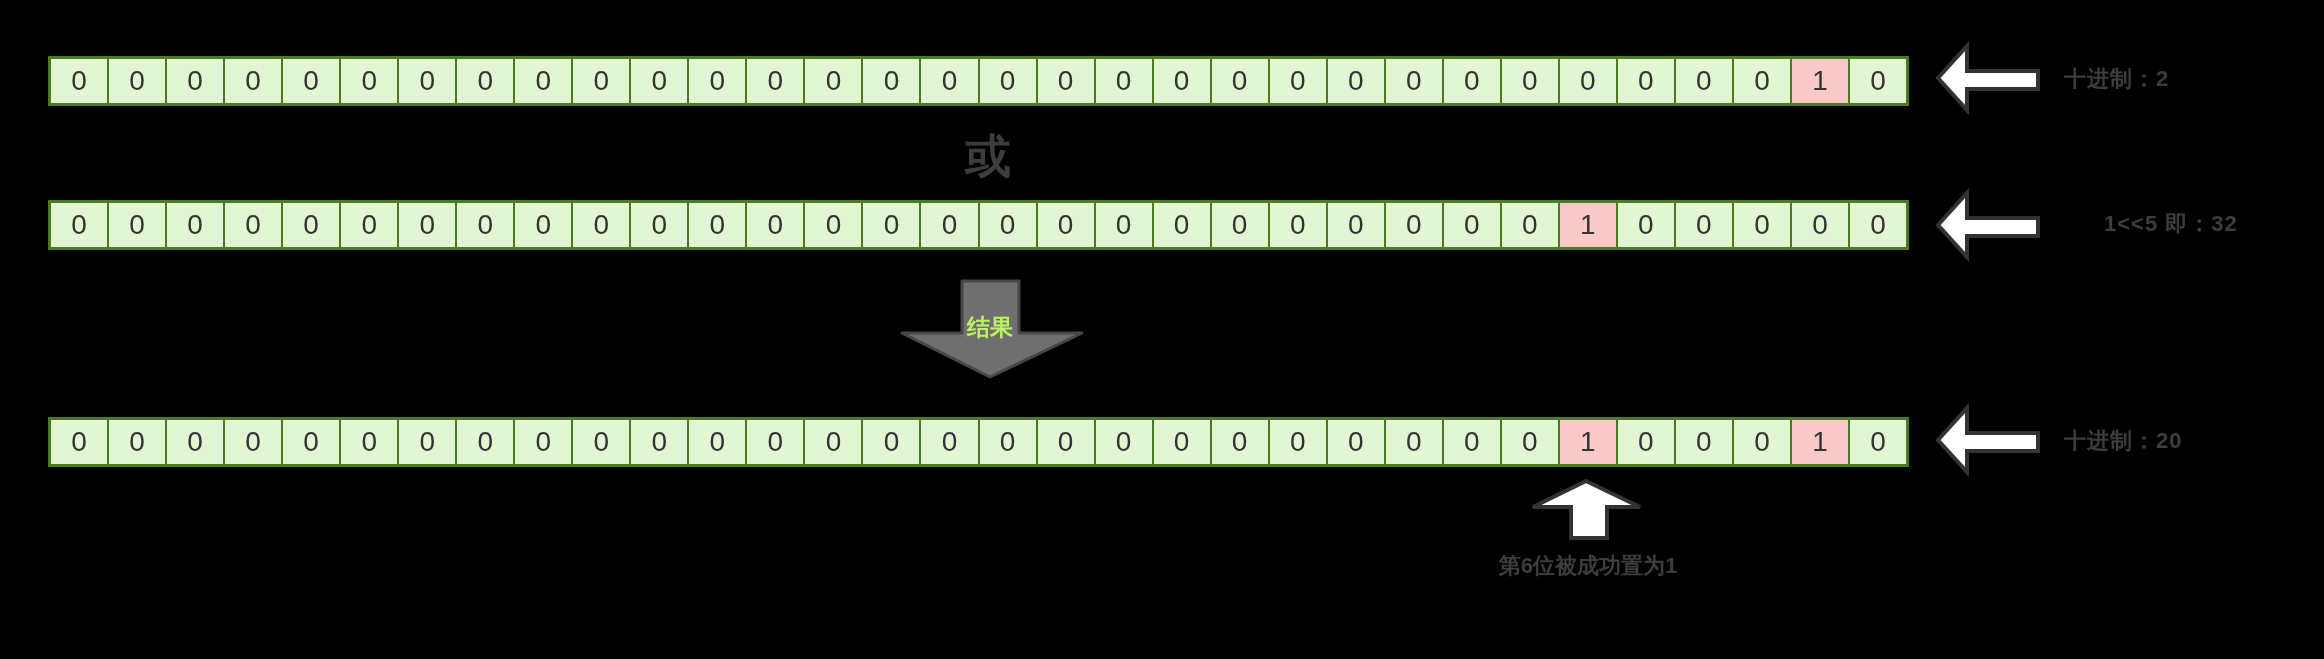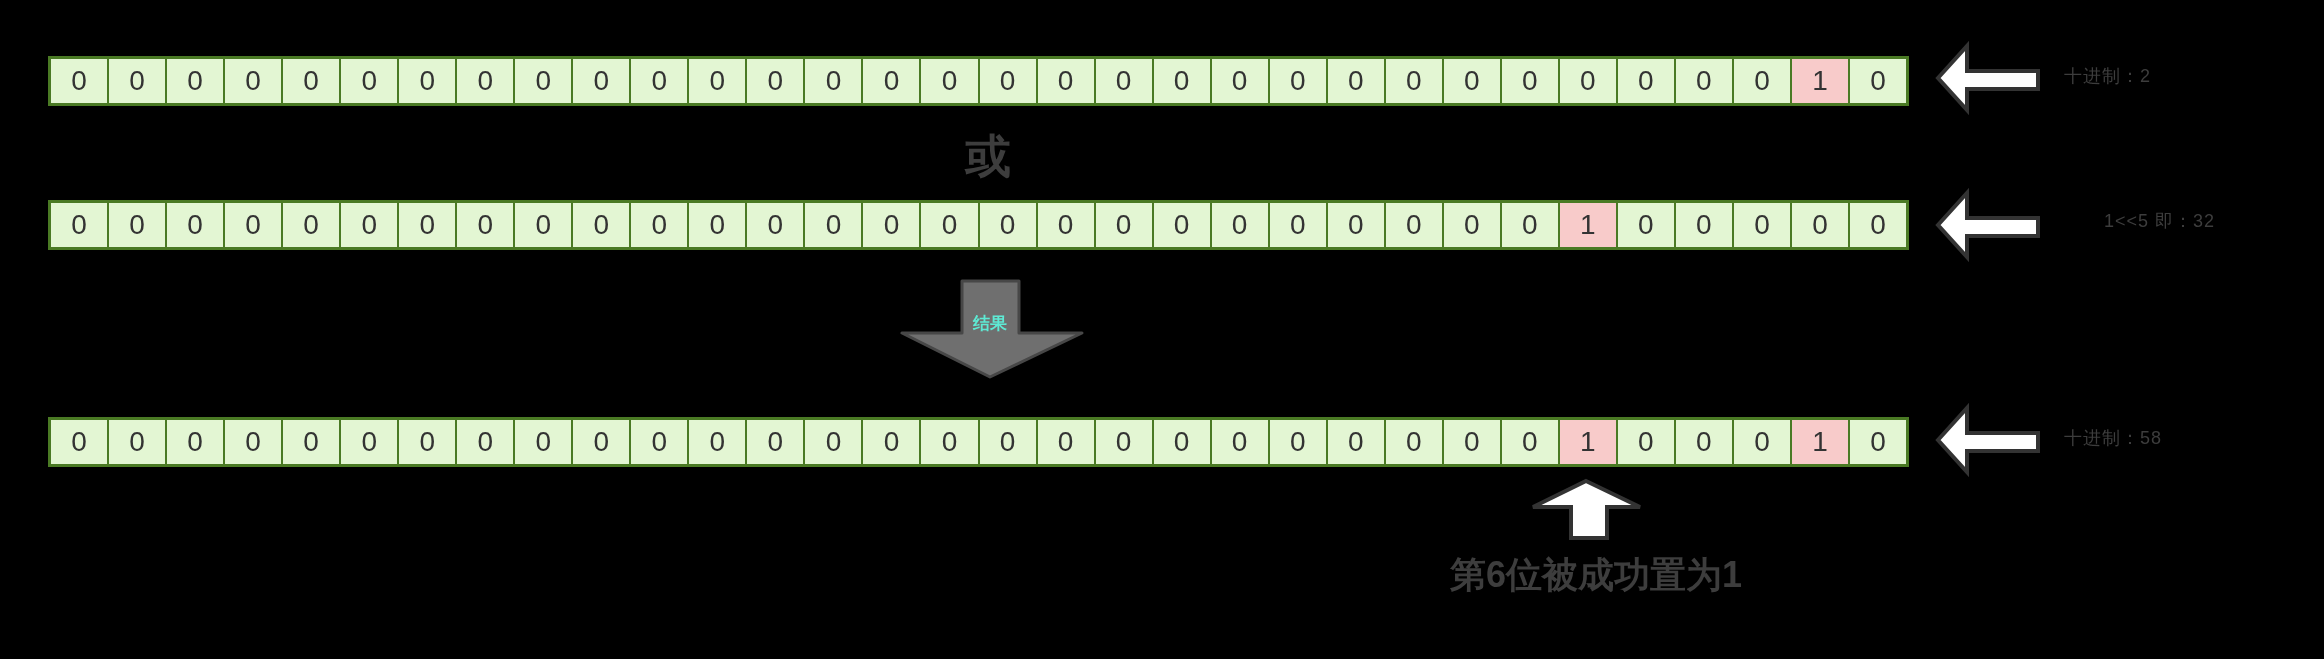--- a/index.html
+++ b/index.html
@@ -17,29 +17,29 @@
     font-size:28px;color:var(--digit);
   }
   .cell:last-child{border-right:none;}
   .cell.hl{background:var(--highlight-fill);}
   .or-label{
     position:absolute;left:928px;top:126px;width:120px;text-align:center;
     font-size:46px;font-weight:bold;color:var(--label);
   }
   .result-text{
     position:absolute;left:940px;top:312px;width:100px;text-align:center;
-    font-size:17px;font-weight:bold;color:#5eead4;
+    font-size:23px;font-weight:bold;color:#bef264;
   }
   .side-label{
-    position:absolute;left:2064px;font-size:18px;font-weight:normal;
+    position:absolute;left:2064px;font-size:22px;font-weight:bold;
     color:var(--label);white-space:nowrap;letter-spacing:1px;
   }
   .annotation{
     position:absolute;left:1450px;top:551px;width:276px;text-align:center;
-    font-size:36px;font-weight:bold;color:var(--label);white-space:nowrap;
+    font-size:22px;font-weight:bold;color:var(--label);white-space:nowrap;
   }
   svg{position:absolute;display:block;}
 </style>
 </head>
 <body>
 
 <div class="canvas">
 
   <div class="bit-row" style="left:48px;top:56px;">
       <div class="cell">0</div>
@@ -158,21 +158,21 @@
   </svg>
   <svg style="left:1933px;top:188px;" width="110" height="74" viewBox="0 0 110 74">
     <path d="M5,37 L34,5 L34,30 L105,30 L105,48 L34,48 L34,69 Z" style="fill:var(--white-arrow-fill);stroke:var(--white-arrow-stroke);stroke-width:4;stroke-linejoin:miter;"></path>
   </svg>
   <svg style="left:1933px;top:403px;" width="110" height="74" viewBox="0 0 110 74">
     <path d="M5,37 L34,5 L34,30 L105,30 L105,48 L34,48 L34,69 Z" style="fill:var(--white-arrow-fill);stroke:var(--white-arrow-stroke);stroke-width:4;stroke-linejoin:miter;"></path>
   </svg>
 
   <div class="side-label" style="top:64px;">十进制：2</div>
   <div class="side-label" style="top:209px;margin-left:40px;">1&lt;&lt;5 即：32</div>
-  <div class="side-label" style="top:426px;">十进制：58</div>
+  <div class="side-label" style="top:426px;">十进制：20</div>
 
   <svg style="left:1528px;top:477px;" width="118" height="66" viewBox="0 0 118 66">
     <path d="M58,4 L112,30 L79,30 L79,61 L43,61 L43,30 L5,30 Z" style="fill:var(--white-arrow-fill);stroke:var(--white-arrow-stroke);stroke-width:4;stroke-linejoin:miter;"></path>
   </svg>
 
   <div class="annotation">第6位被成功置为1</div>
 
 </div>
 
 </body></html>

